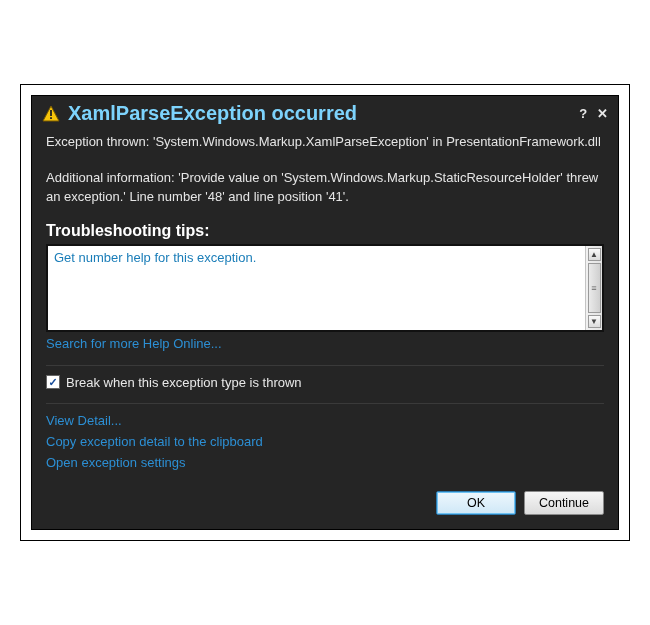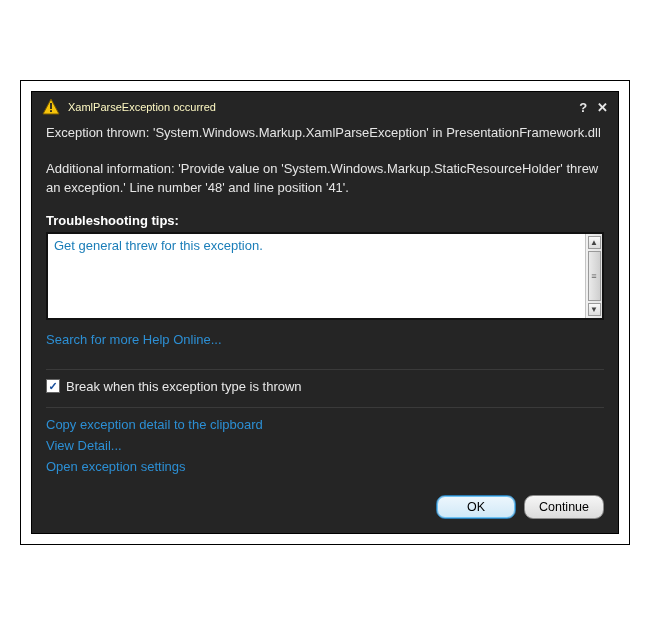--- a/index.html
+++ b/index.html
@@ -25,25 +25,25 @@
     border: 1px solid #000;
     width: 100%;
     font-size: 13px;
   }
   .titlebar {
     display: flex;
     align-items: center;
     padding: 6px 10px 4px 10px;
   }
   .title-text {
-    font-weight: normal;
-    color: #fef9c3;
+    font-weight: bold;
+    color: #7dd3fc;
     margin-left: 8px;
     flex: 1;
-    font-size: 11px;
+    font-size: 20px;
   }
   .titlebar-controls {
     display: flex;
     gap: 10px;
     font-weight: bold;
     color: #e8e8e8;
   }
   .titlebar-controls span { cursor: pointer; }
   .body {
     padding: 0 14px 6px 14px;
@@ -52,21 +52,21 @@
     color: #e5e5e5;
     line-height: 1.4;
     padding: 4px 0 8px 0;
   }
   .msg-gap { height: 6px; }
   .section-label {
     font-weight: bold;
     color: #fff;
     margin-top: 8px;
     margin-bottom: 4px;
-    font-size: 13px;
+    font-size: 16px;
   }
   .tips-box-wrap {
     border: 1px solid #111;
     background: #111;
     padding: 1px;
   }
   .tips-box {
     display: flex;
     background: #fff;
     height: 84px;
@@ -106,21 +106,21 @@
   .sb-thumb::after{
     content:"≡";
     position:absolute;
     top:50%;left:50%;
     transform:translate(-50%,-50%);
     font-size:9px;color:#666;
   }
   .link {
     color: #2c8fd4;
     cursor: pointer;
-    padding: 12px 0;
+    padding: 4px 0;
     display: block;
   }
   .divider {
     height: 1px;
     background: #3a3a3a;
     margin: 10px 0 6px 0;
   }
   .check-row {
     display: flex;
     align-items: center;
@@ -145,21 +145,21 @@
   }
   .btn {
     min-width: 80px;
     height: 24px;
     border: 1px solid #8a8a8a;
     background: linear-gradient(#f6f6f6,#dcdcdc);
     color: #000;
     font-size: 12.5px;
     display:flex;align-items:center;justify-content:center;
     cursor:pointer;
-    border-radius:9px;
+    border-radius:2px;
   }
   .btn.ok {
     border: 1px solid #2a7ab0;
     box-shadow: inset 0 0 0 1px #6ec2f3;
     background: linear-gradient(#eef7fd,#cfe8f7);
   }
   .warn-icon svg { display:block; }
 </style>
 </head>
 <body>
@@ -186,21 +186,21 @@
 
       <div class="msg">Exception thrown: 'System.Windows.Markup.XamlParseException' in PresentationFramework.dll</div>
       <div class="msg-gap"></div>
       <div class="msg">Additional information: 'Provide value on 'System.Windows.Markup.StaticResourceHolder' threw an exception.' Line number '48' and line position '41'.</div>
 
       <div class="section-label">Troubleshooting tips:</div>
 
       <div class="tips-box-wrap">
         <div class="tips-box">
           <div class="tips-content">
-            <span class="tips-link">Get general threw for this exception.</span>
+            <span class="tips-link">Get number help for this exception.</span>
           </div>
           <div class="scrollbar">
             <div class="sb-btn">▲</div>
             <div class="sb-thumb"></div>
             <div class="sb-btn">▼</div>
           </div>
         </div>
       </div>
 
       <span class="link">Search for more Help Online...</span>
@@ -208,22 +208,22 @@
       <div class="divider"></div>
 
       <div class="check-row">
         <span class="checkbox">✓</span>
         <span>Break when this exception type is thrown</span>
       </div>
 
       <div class="divider"></div>
 
       <div class="actions-links">
+        <span class="link">View Detail...</span>
         <span class="link">Copy exception detail to the clipboard</span>
-        <span class="link">View Detail...</span>
         <span class="link">Open exception settings</span>
       </div>
     </div>
 
     <div class="button-row">
       <div class="btn ok">OK</div>
       <div class="btn">Continue</div>
     </div>
 
   </div>

